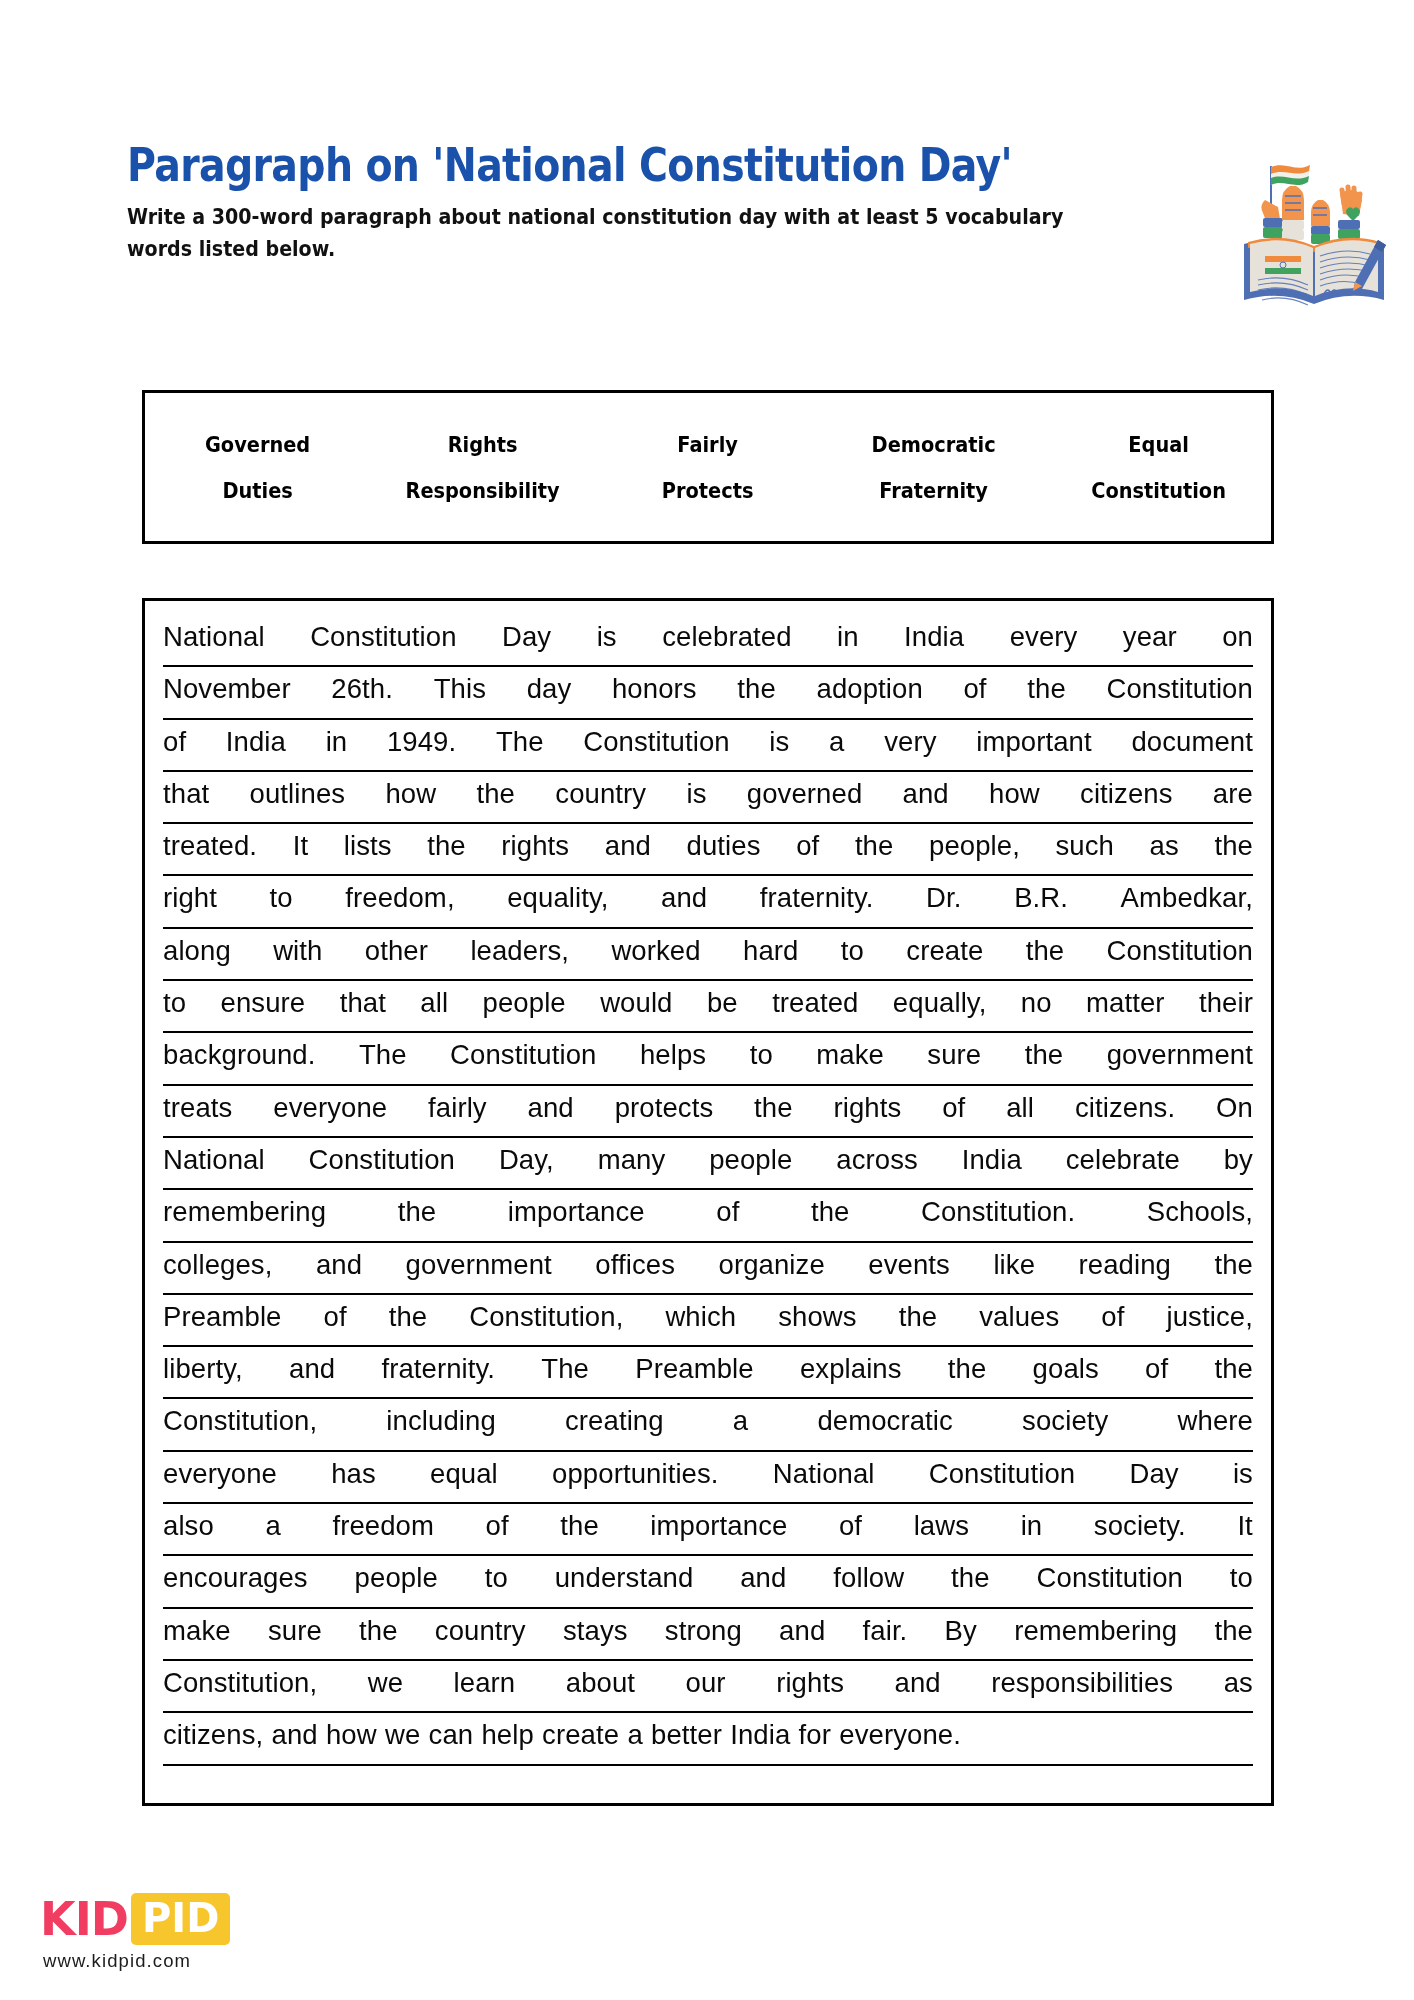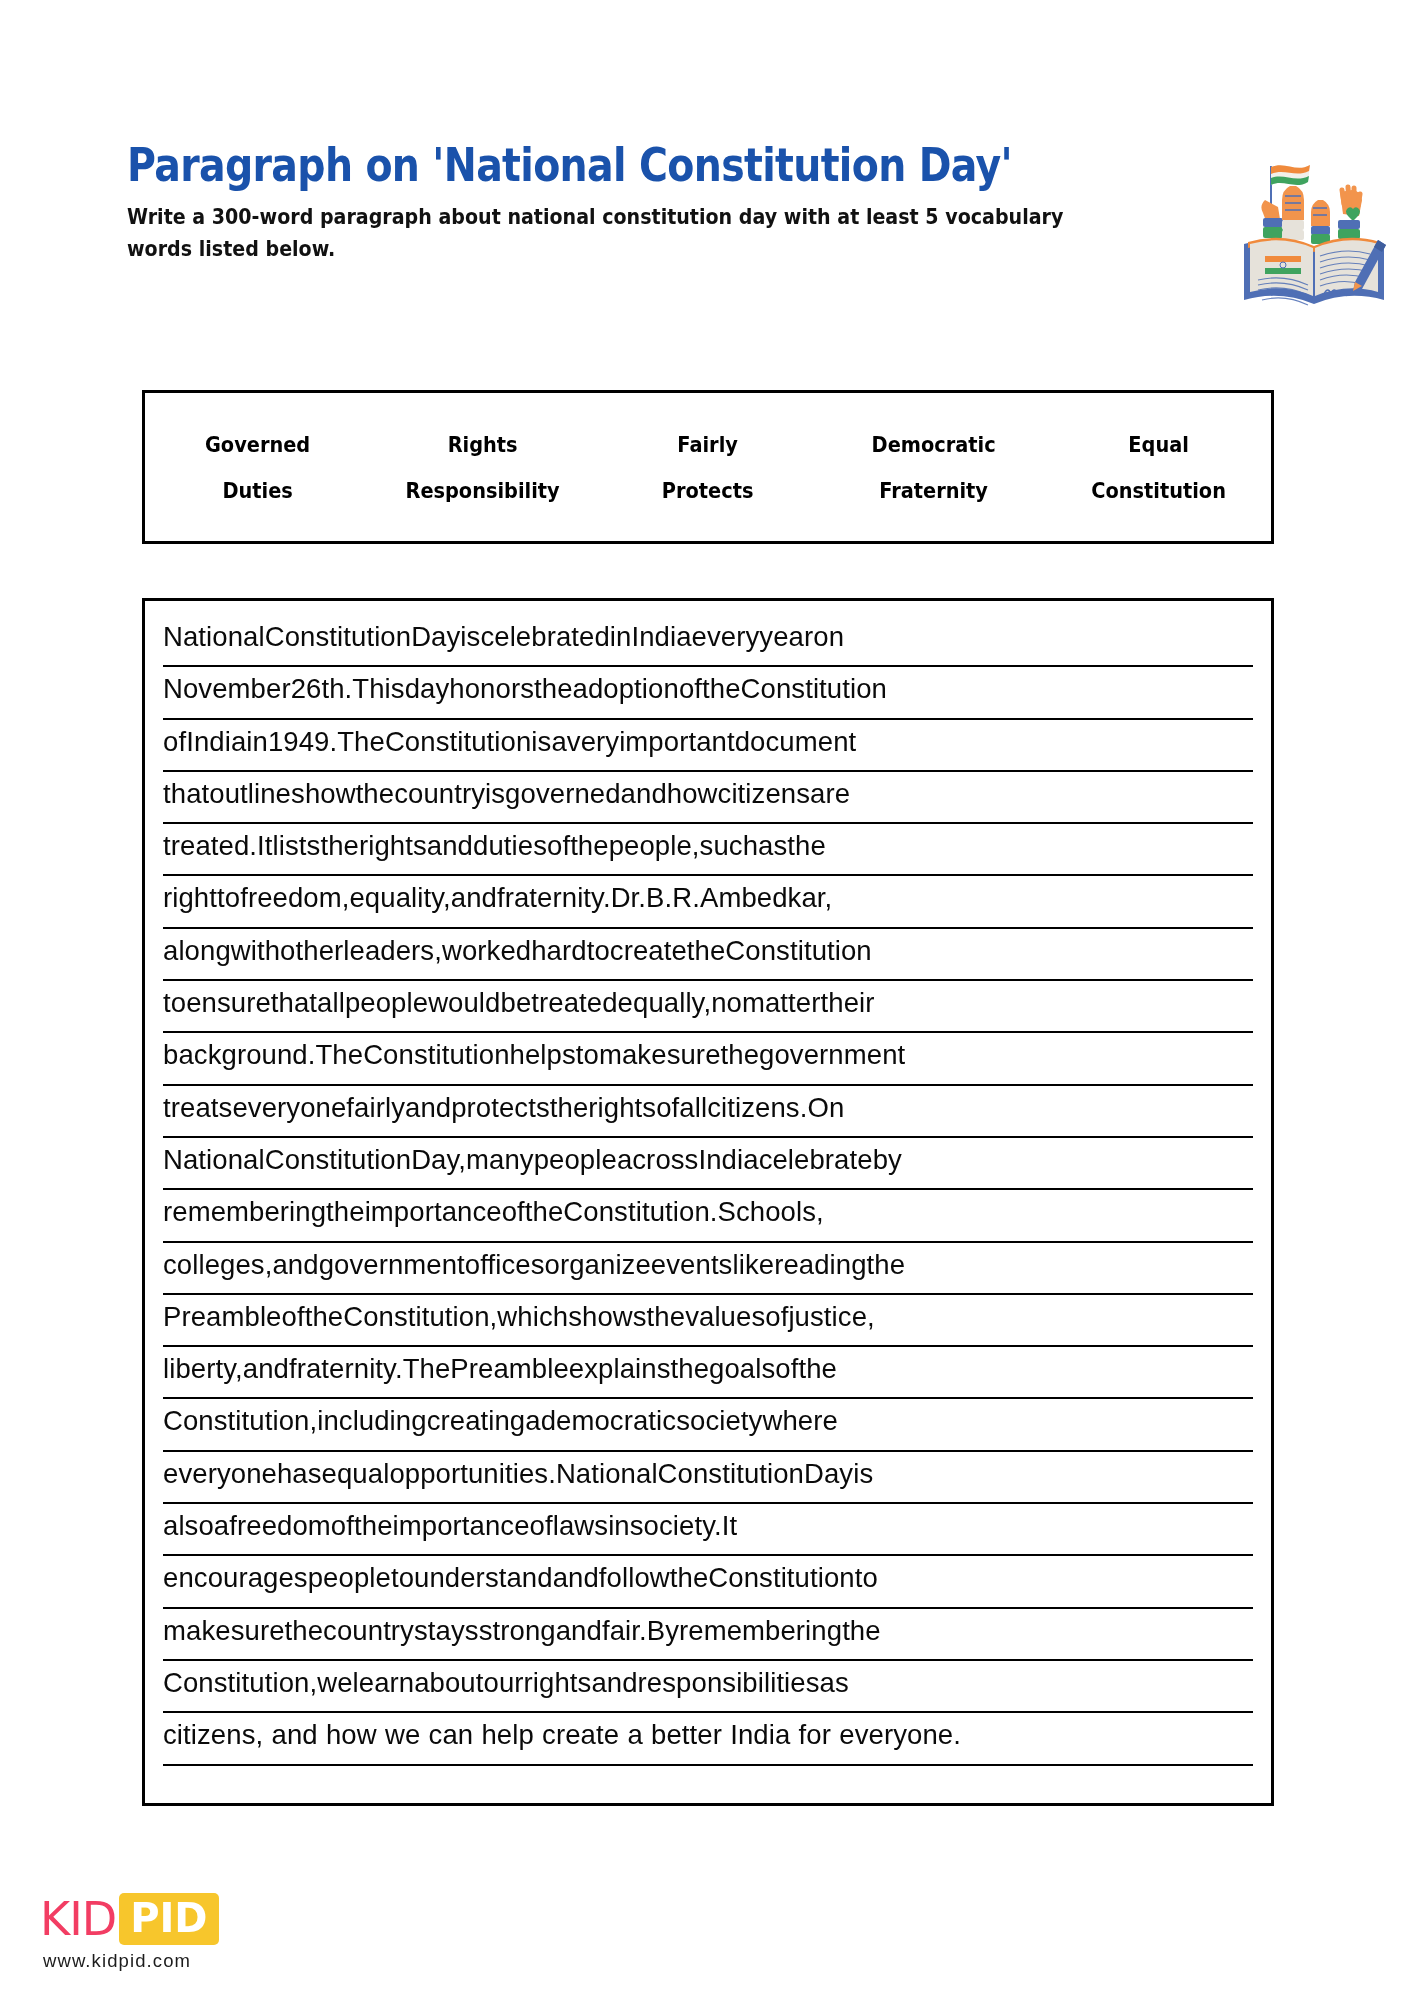--- a/index.html
+++ b/index.html
@@ -116,41 +116,41 @@
     align-items: baseline;
     border-bottom: 2.4px solid #000000;
     white-space: nowrap;
     overflow: hidden;
     padding-top: 6px;
   }
 
   .answer-line .w { display: inline-block; }
 
   
-  .answer-line.justify { justify-content: flex-start; }
+  .answer-line.justify { justify-content: space-between; }
   .answer-line.last { justify-content: flex-start; }
   .answer-line.last .w + .w { margin-left: 0.3em; }
 
   
   .footer-logo {
     position: absolute;
     left: 40px;
     top: 1893px;
     width: 270px;
   }
 
   .logo-mark {
     display: flex;
     align-items: center;
     height: 52px;
   }
 
   .logo-kid {
     font-family: "DejaVu Sans", sans-serif;
-    font-weight: normal;
+    font-weight: bold;
     font-size: 46px;
     color: #f23d63;
     letter-spacing: -1px;
     line-height: 1;
   }
 
   .logo-pid {
     background: #f7c62c;
     color: #ffffff;
     font-family: "DejaVu Sans", sans-serif;

